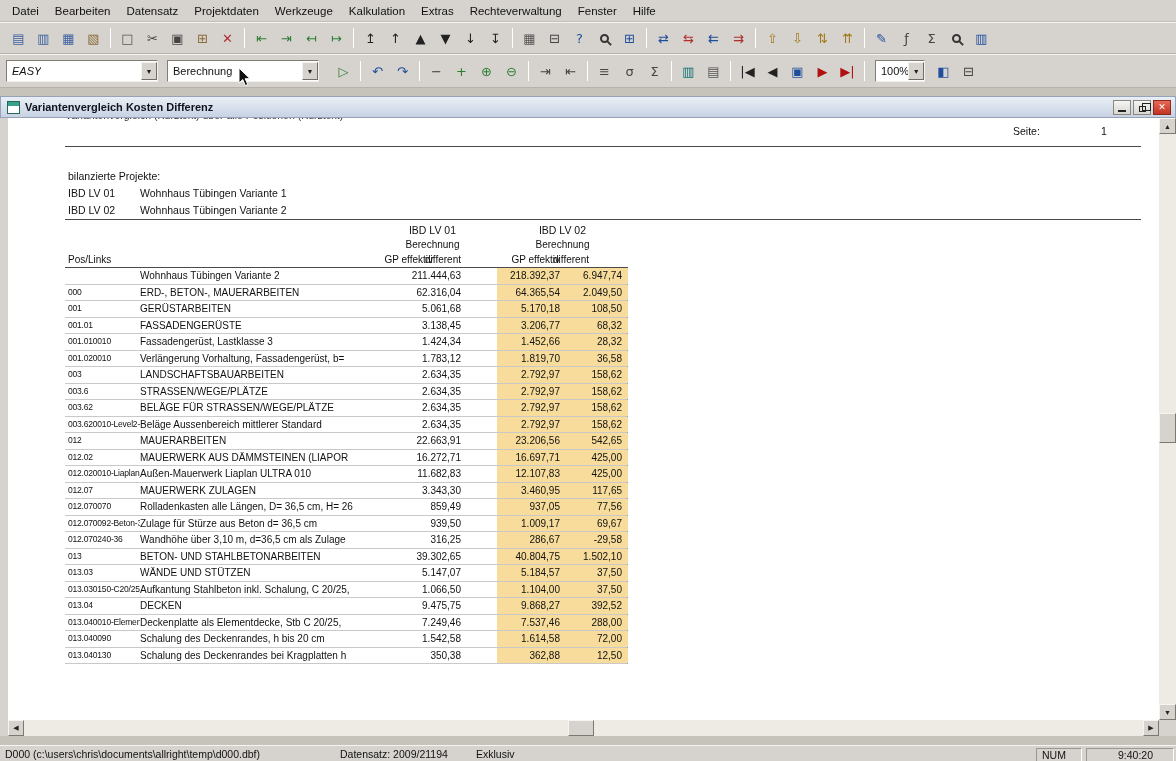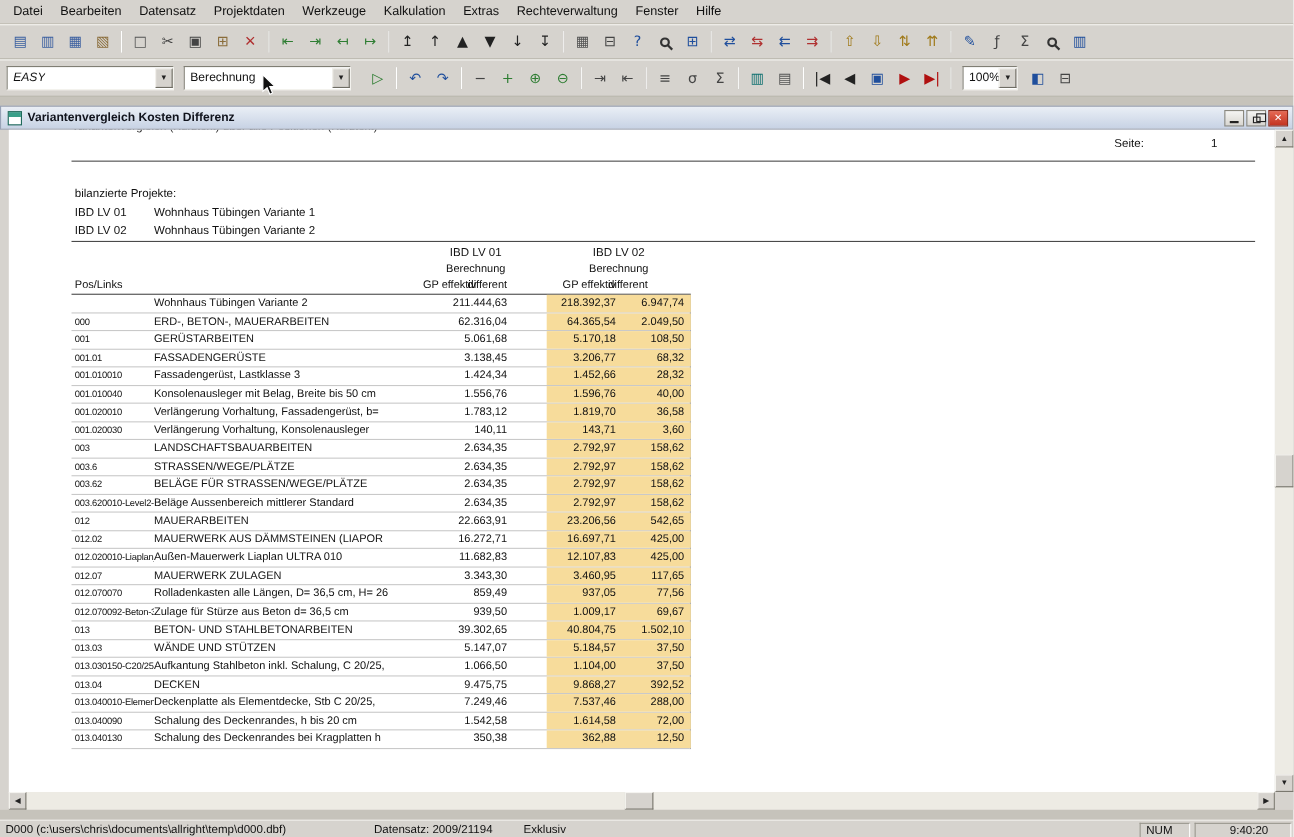--- a/index.html
+++ b/index.html
@@ -419,41 +419,27 @@
                 <span class="c-n3 tan" data-name="row-value-lv02-diff">68,32</span>
               </div>
               <div class="trow" data-name="table-row">
                 <span class="c-pos" data-name="row-pos">001.010010</span>
                 <span class="c-desc" data-name="row-description">Fassadengerüst, Lastklasse 3</span>
                 <span class="c-n1" data-name="row-value-lv01-gp">1.424,34</span>
                 <span class="c-n2 tan" data-name="row-value-lv02-gp">1.452,66</span>
                 <span class="c-n3 tan" data-name="row-value-lv02-diff">28,32</span>
               </div>
               <div class="trow" data-name="table-row">
-                <span class="c-pos" data-name="row-pos">001.010040</span>
-                <span class="c-desc" data-name="row-description">Konsolenausleger mit Belag, Breite bis 50 cm</span>
-                <span class="c-n1" data-name="row-value-lv01-gp">1.556,76</span>
-                <span class="c-n2 tan" data-name="row-value-lv02-gp">1.596,76</span>
-                <span class="c-n3 tan" data-name="row-value-lv02-diff">40,00</span>
-              </div>
-              <div class="trow" data-name="table-row">
                 <span class="c-pos" data-name="row-pos">001.020010</span>
                 <span class="c-desc" data-name="row-description">Verlängerung Vorhaltung, Fassadengerüst, b=</span>
                 <span class="c-n1" data-name="row-value-lv01-gp">1.783,12</span>
                 <span class="c-n2 tan" data-name="row-value-lv02-gp">1.819,70</span>
                 <span class="c-n3 tan" data-name="row-value-lv02-diff">36,58</span>
               </div>
               <div class="trow" data-name="table-row">
-                <span class="c-pos" data-name="row-pos">001.020030</span>
-                <span class="c-desc" data-name="row-description">Verlängerung Vorhaltung, Konsolenausleger</span>
-                <span class="c-n1" data-name="row-value-lv01-gp">140,11</span>
-                <span class="c-n2 tan" data-name="row-value-lv02-gp">143,71</span>
-                <span class="c-n3 tan" data-name="row-value-lv02-diff">3,60</span>
-              </div>
-              <div class="trow" data-name="table-row">
                 <span class="c-pos" data-name="row-pos">003</span>
                 <span class="c-desc" data-name="row-description">LANDSCHAFTSBAUARBEITEN</span>
                 <span class="c-n1" data-name="row-value-lv01-gp">2.634,35</span>
                 <span class="c-n2 tan" data-name="row-value-lv02-gp">2.792,97</span>
                 <span class="c-n3 tan" data-name="row-value-lv02-diff">158,62</span>
               </div>
               <div class="trow" data-name="table-row">
                 <span class="c-pos" data-name="row-pos">003.6</span>
                 <span class="c-desc" data-name="row-description">STRASSEN/WEGE/PLÄTZE</span>
                 <span class="c-n1" data-name="row-value-lv01-gp">2.634,35</span>
@@ -508,20 +494,27 @@
                 <span class="c-n1" data-name="row-value-lv01-gp">859,49</span>
                 <span class="c-n2 tan" data-name="row-value-lv02-gp">937,05</span>
                 <span class="c-n3 tan" data-name="row-value-lv02-diff">77,56</span>
               </div>
               <div class="trow" data-name="table-row">
                 <span class="c-pos" data-name="row-pos">012.070092-Beton-36</span>
                 <span class="c-desc" data-name="row-description">Zulage für Stürze aus Beton d= 36,5 cm</span>
                 <span class="c-n1" data-name="row-value-lv01-gp">939,50</span>
                 <span class="c-n2 tan" data-name="row-value-lv02-gp">1.009,17</span>
                 <span class="c-n3 tan" data-name="row-value-lv02-diff">69,67</span>
+              </div>
+              <div class="trow" data-name="table-row">
+                <span class="c-pos" data-name="row-pos">012.070240-36</span>
+                <span class="c-desc" data-name="row-description">Wandhöhe über 3,10 m, d=36,5 cm als Zulage</span>
+                <span class="c-n1" data-name="row-value-lv01-gp">316,25</span>
+                <span class="c-n2 tan" data-name="row-value-lv02-gp">286,67</span>
+                <span class="c-n3 tan" data-name="row-value-lv02-diff">-29,58</span>
               </div>
               <div class="trow" data-name="table-row">
                 <span class="c-pos" data-name="row-pos">013</span>
                 <span class="c-desc" data-name="row-description">BETON- UND STAHLBETONARBEITEN</span>
                 <span class="c-n1" data-name="row-value-lv01-gp">39.302,65</span>
                 <span class="c-n2 tan" data-name="row-value-lv02-gp">40.804,75</span>
                 <span class="c-n3 tan" data-name="row-value-lv02-diff">1.502,10</span>
               </div>
               <div class="trow" data-name="table-row">
                 <span class="c-pos" data-name="row-pos">013.03</span>

